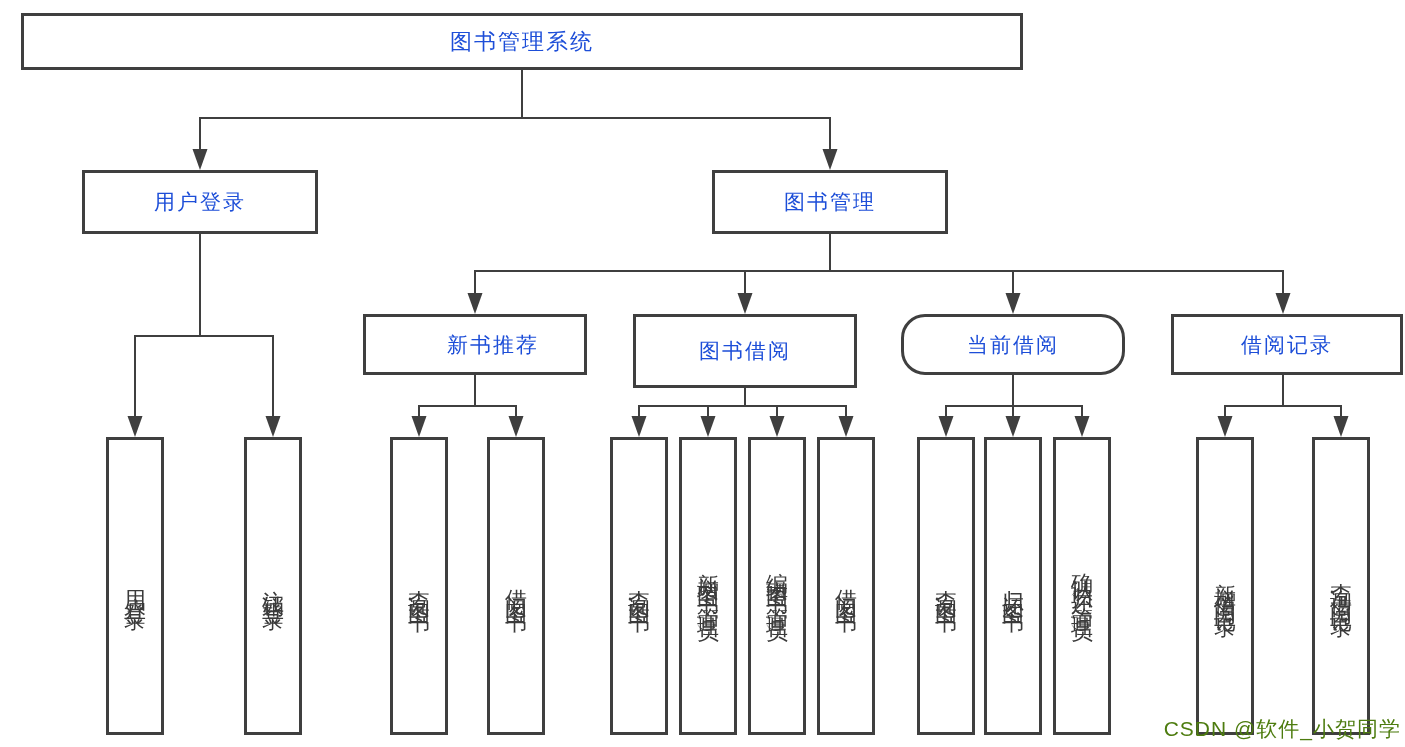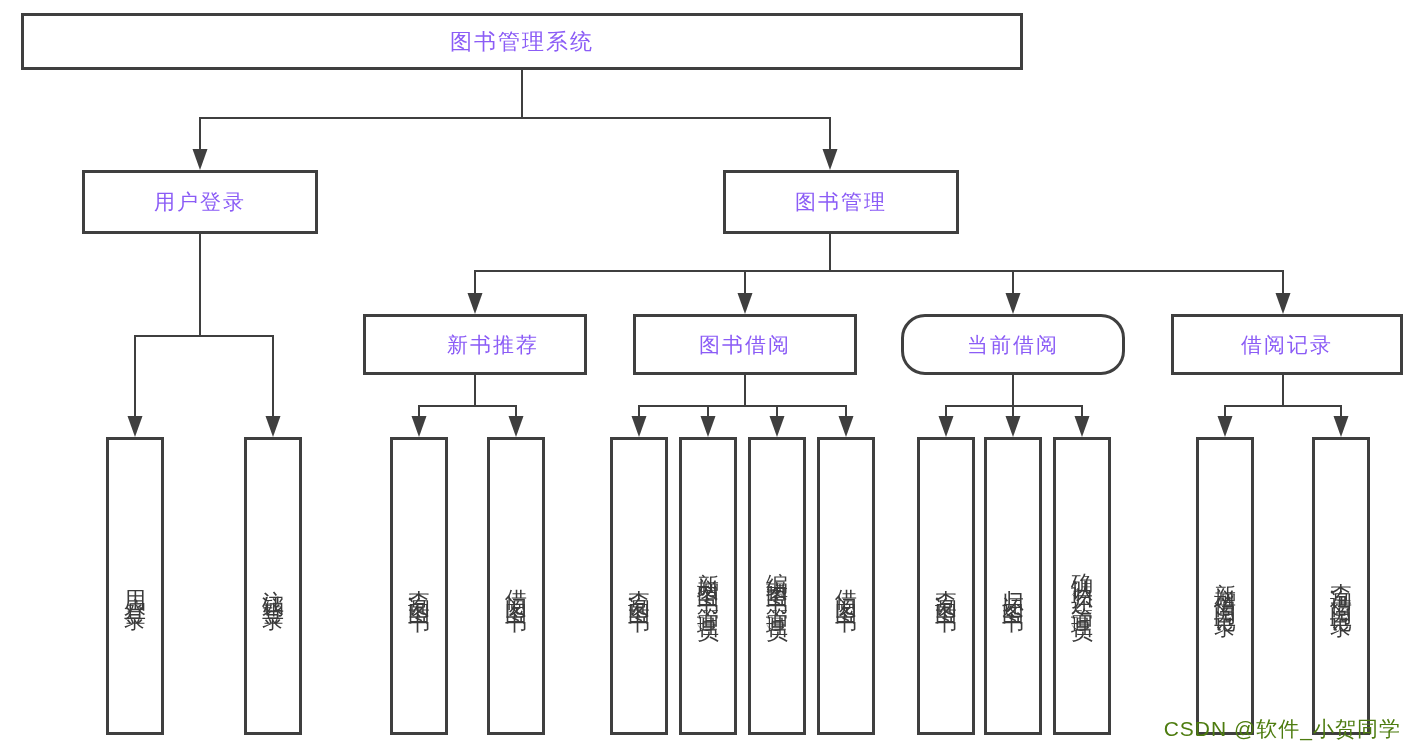--- a/index.html
+++ b/index.html
@@ -8,21 +8,21 @@
     font-family:"Liberation Sans","DejaVu Sans",sans-serif;
     color:#3a3a3a;
   }
   #stage{position:absolute;left:0;top:0;width:1405px;height:747px;}
   svg.wires{position:absolute;left:0;top:0;z-index:1;}
   .box{
     position:absolute;box-sizing:border-box;background:#ffffff;
     border:3px solid #3f3f3f;display:flex;align-items:center;justify-content:center;
     z-index:2;
   }
-  .hlabel{font-size:21px;letter-spacing:2px;white-space:nowrap;color:#8b5cf6;}
+  .hlabel{font-size:21px;letter-spacing:2px;white-space:nowrap;color:#1d4ed8;}
   .root .hlabel{font-size:22px;}
   .leaf{width:58px;top:437px;height:298px;}
   .vlabel{
     writing-mode:vertical-rl;text-orientation:mixed;
     font-size:22px;letter-spacing:7px;line-height:1.1;color:#3a3a3a;
   }
   .watermark{
     position:absolute;right:4px;bottom:4px;z-index:3;
     font-size:21px;color:#4d7c0f;letter-spacing:1px;white-space:nowrap;
   }
@@ -72,28 +72,28 @@
     </g>
   </svg>
 
   <div class="box root" style="left:21px;top:13px;width:1002px;height:57px;">
     <span class="hlabel">图书管理系统</span>
   </div>
 
   <div class="box" style="left:82px;top:170px;width:236px;height:64px;">
     <span class="hlabel">用户登录</span>
   </div>
-  <div class="box" style="left:712px;top:170px;width:236px;height:64px;margin-left:11px;">
+  <div class="box" style="left:712px;top:170px;width:236px;height:64px;">
     <span class="hlabel">图书管理</span>
   </div>
 
   <div class="box" style="left:363px;top:314px;width:224px;height:61px;padding-left:36px;">
     <span class="hlabel">新书推荐</span>
   </div>
-  <div class="box" style="left:633px;top:314px;width:224px;height:61px;">
+  <div class="box" style="left:633px;top:314px;width:224px;height:74px;">
     <span class="hlabel">图书借阅</span>
   </div>
   <div class="box" style="left:901px;top:314px;width:224px;height:61px;border-radius:24px;">
     <span class="hlabel">当前借阅</span>
   </div>
   <div class="box" style="left:1171px;top:314px;width:232px;height:61px;">
     <span class="hlabel">借阅记录</span>
   </div>
 
   <div class="box leaf" style="left:106px;">

